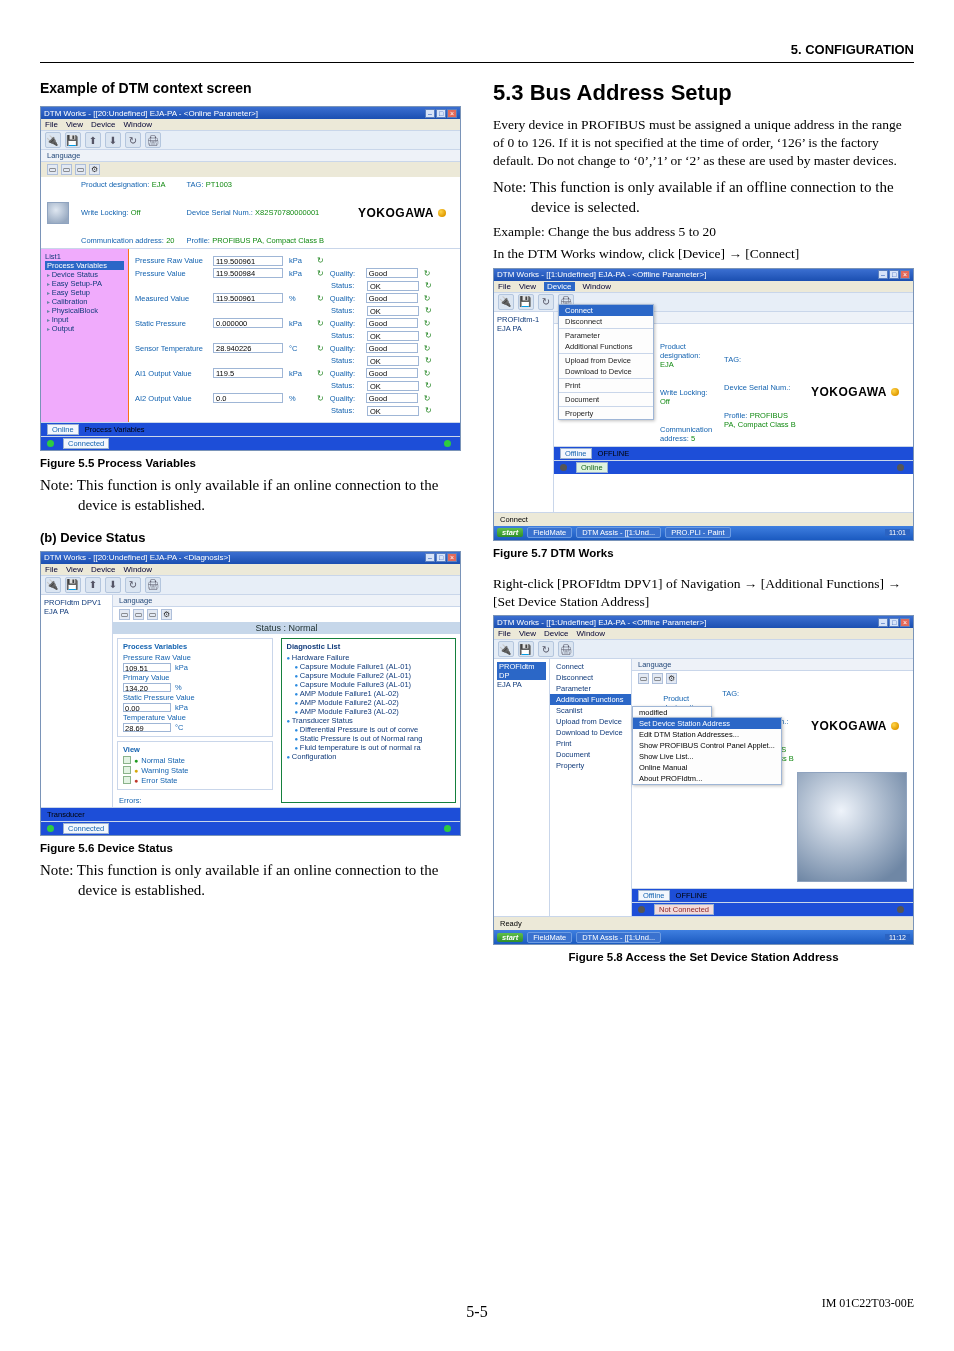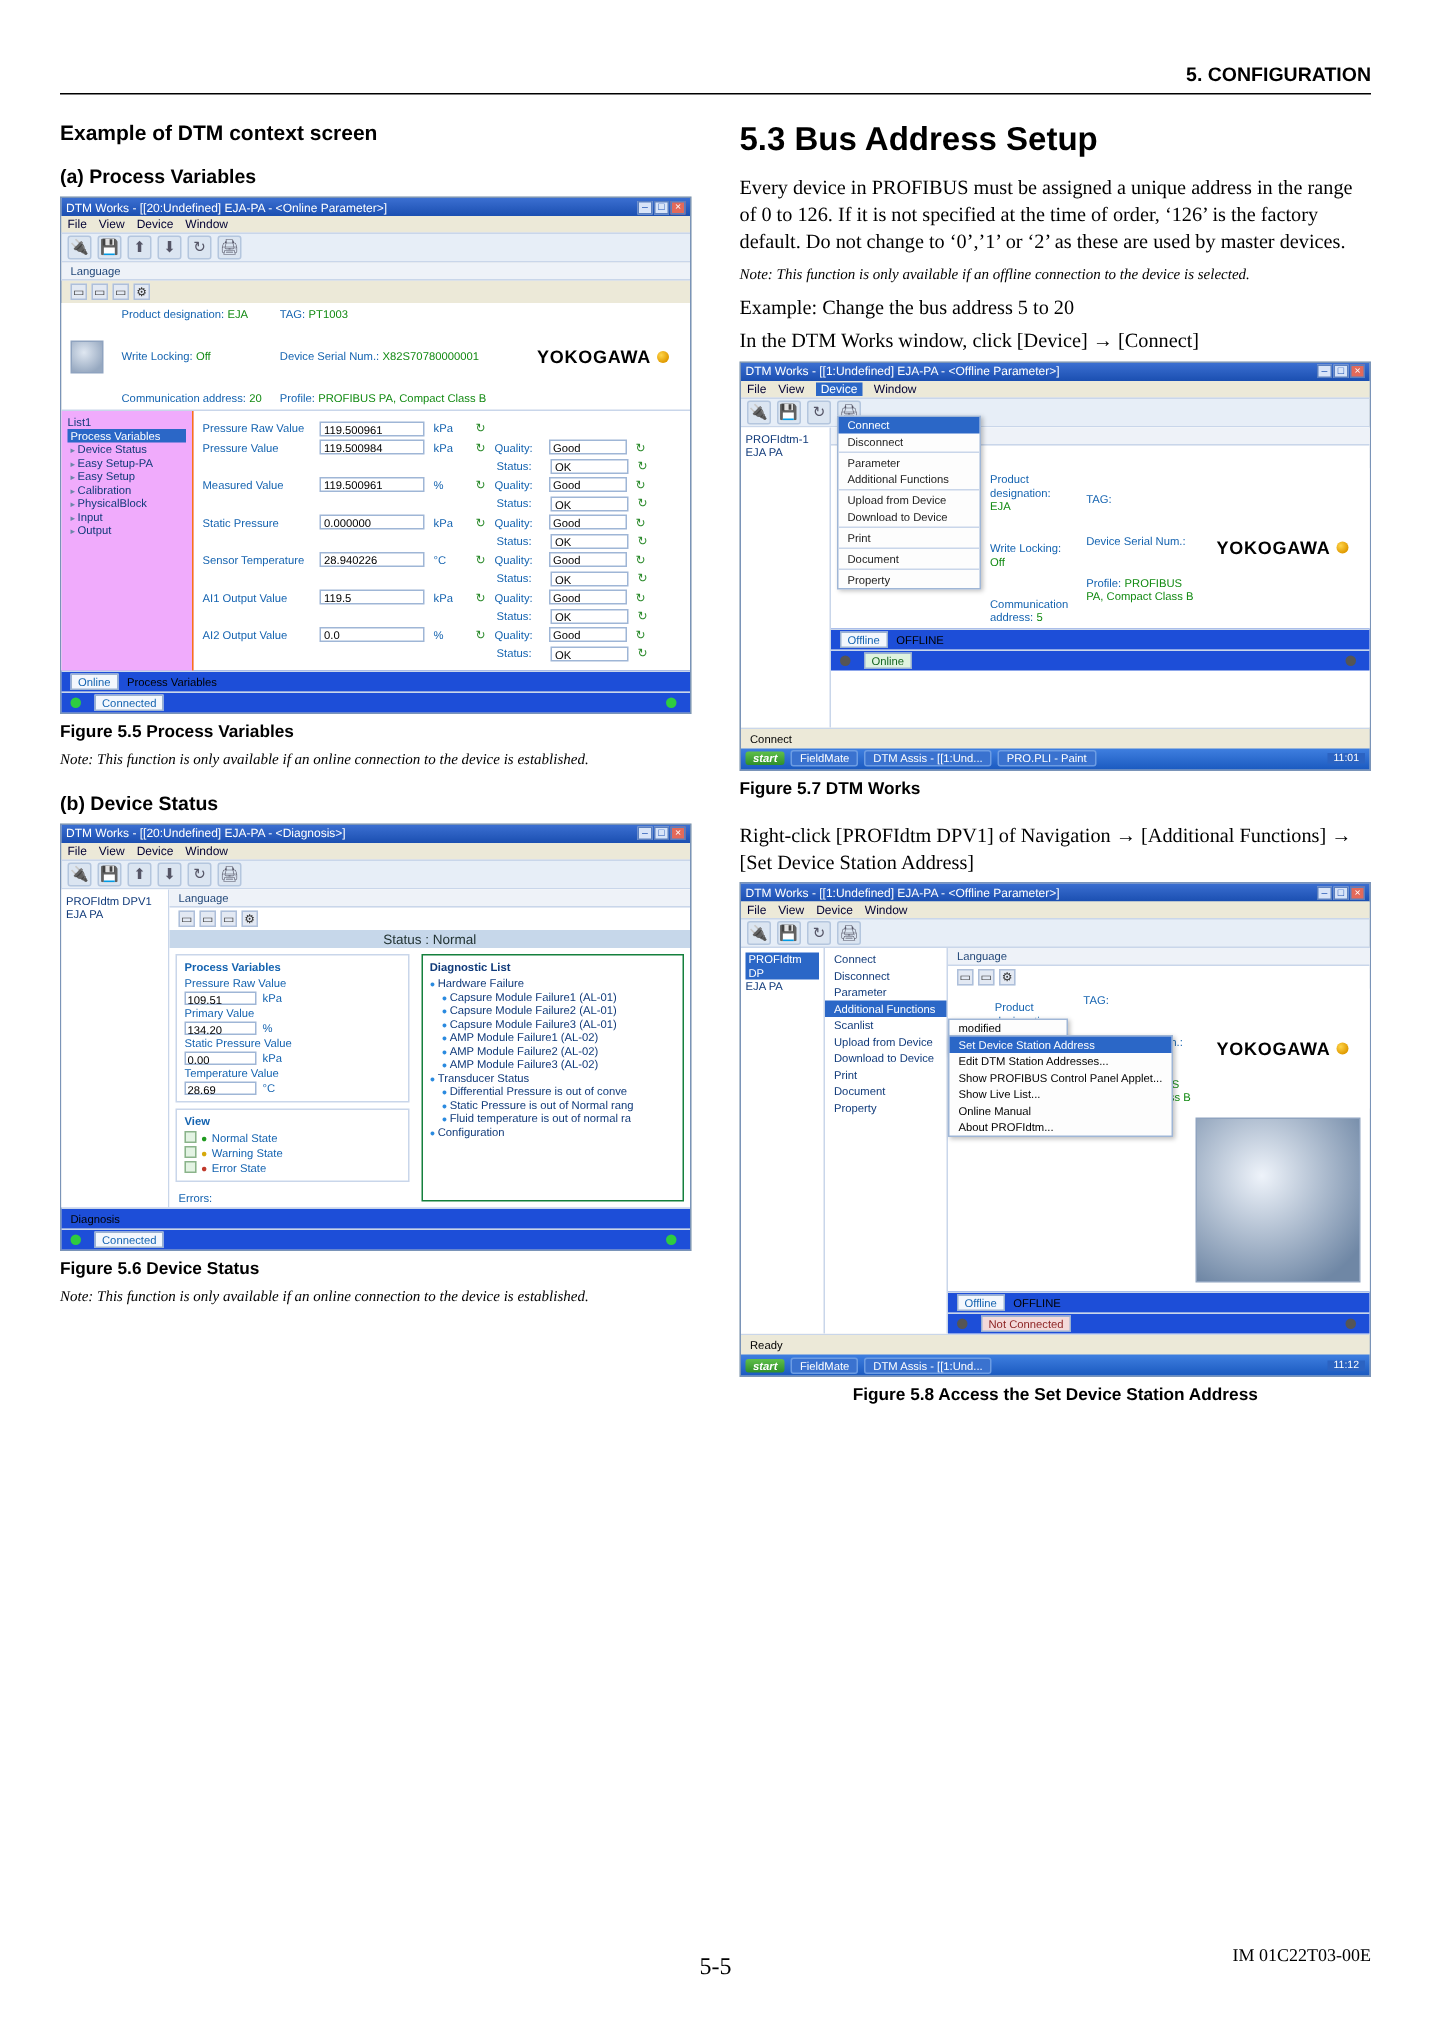--- a/index.html
+++ b/index.html
@@ -23,21 +23,21 @@
   .header-rule {
     position: absolute;
     top: 62px; left: 40px; right: 40px;
     border-top: 1px solid #000;
   }
   .col-content { padding-top: 30px; }
   .bold-line { font-family: Arial, Helvetica, sans-serif; font-weight: bold; font-size: 14px; margin: 0 0 10px 0; }
   .sub-bold { font-family: Arial, Helvetica, sans-serif; font-weight: bold; font-size: 13px; margin: 14px 0 6px 0; }
   .caption { font-family: Arial, Helvetica, sans-serif; font-weight: bold; font-size: 11.5px; margin: 6px 0 6px 0; }
   .body-text { font-size: 13.5px; line-height: 1.35; margin: 4px 0; }
-  .note { font-size: 10px; line-height: 1.35; margin: 6px 0; padding-left: 38px; text-indent: -38px; font-style: italic; }
+  .note { font-size: 15px; line-height: 1.35; margin: 6px 0; padding-left: 38px; text-indent: -38px; }
   .h2 { font-family: Arial, Helvetica, sans-serif; font-weight: bold; font-size: 22px; margin: 0 0 10px 0; }
   
   .footer-left { position: absolute; bottom: 30px; left: 50%; transform: translateX(-50%); font-size: 16px; }
   .footer-right { position: absolute; bottom: 40px; right: 40px; font-size: 12px; }
 
   
   .app-window {
     border: 1px solid #7a94b8;
     width: 100%;
     font-family: Tahoma, Arial, sans-serif;
@@ -122,21 +122,20 @@
 <body>
 
 <div class="header-right">5.  CONFIGURATION</div>
 <div class="header-rule"></div>
 
 <div class="page">
 
   <div class="col">
     <div class="col-content">
       <div class="bold-line">Example of DTM context screen</div>
-      <div class="sub-bold">(a) Process Variables</div>
 
       <div class="app-window">
         <div class="titlebar">
           <span>DTM Works - [[20:Undefined] EJA-PA - &lt;Online Parameter&gt;]</span>
           <span class="winbtns">
             <span class="winbtn">–</span>
             <span class="winbtn">□</span>
             <span class="winbtn close">×</span>
           </span>
         </div>
@@ -437,21 +436,21 @@
                   <div class="node">Differential Pressure is out of conve</div>
                   <div class="node">Static Pressure is out of Normal rang</div>
                   <div class="node">Fluid temperature is out of normal ra</div>
                 </div>
                 <div class="node">Configuration</div>
               </div>
             </div>
           </div>
         </div>
         <div class="footerbar">
-            <span>Diagnosis</span>
+            <span>Transducer</span>
           </div>
         <div class="footerbar">
           <span class="status-led-g"></span>
           <span class="badge">Connected</span>
           <span style="margin-left:auto" class="status-led-g"></span>
         </div>
       </div>
 
       <div class="caption">Figure 5.6 Device Status</div>
       <div class="note">Note: This function is only available if an online connection to the device is established.</div>

